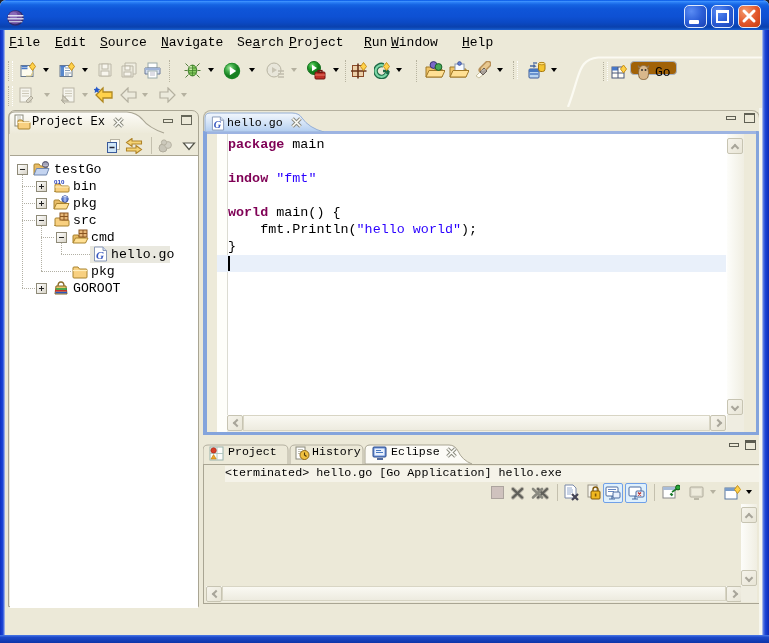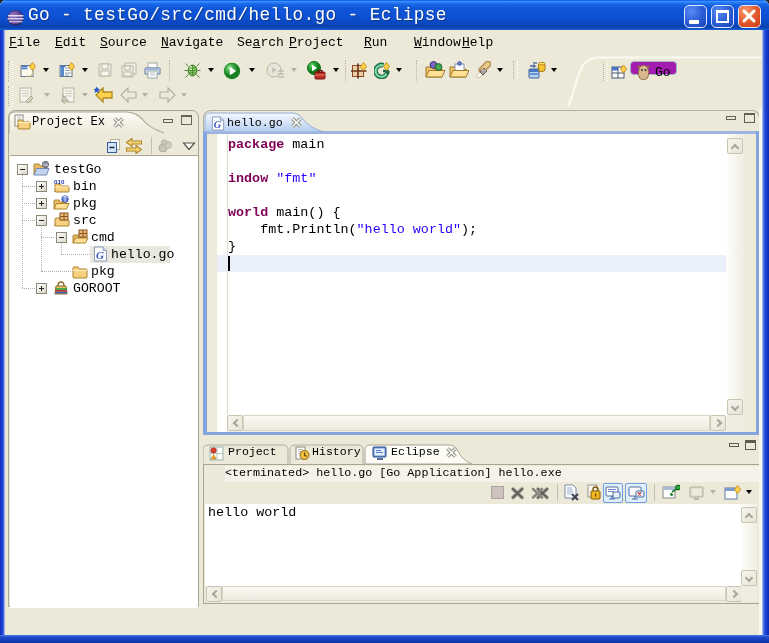--- a/index.html
+++ b/index.html
@@ -76,42 +76,41 @@
 
   <div id="titlebar" class="abs"></div>
   <svg id="title-ico" class="abs" viewBox="0 0 17 16">
     <ellipse cx="8.5" cy="8" rx="8.2" ry="7.8" fill="#2a2a6a"></ellipse>
     <ellipse cx="8" cy="7.5" rx="7.2" ry="6.8" fill="#6a4a9c"></ellipse>
     <ellipse cx="6.5" cy="5.5" rx="4" ry="3.4" fill="#8a6ab8"></ellipse>
     <rect x="1" y="5" width="15.4" height="1.5" fill="#e0e0f0"></rect>
     <rect x="0.6" y="8" width="16" height="1.5" fill="#d0d0e8"></rect>
     <rect x="2" y="11" width="13.4" height="1.3" fill="#c0c0dc"></rect>
   </svg>
-  <div id="title-text" class="abs">Go - testGo/src/cmd/hello.go - Eclipse</div>
   <div id="btn-min" class="abs winbtn">
       <div class="g"></div>
     </div>
   <div id="btn-max" class="abs winbtn">
       <div class="g"></div>
     </div>
   <div id="btn-close" class="abs winbtn">
     <svg style="position:absolute;left:2px;top:2px" width="16" height="16" viewBox="0 0 16 16">
       <path d="M3 3 L13 13 M13 3 L3 13" stroke="#fff" stroke-width="3" stroke-linecap="round"></path>
     </svg>
   </div>
 
   <div id="menubar" class="abs">
     <div class="mi" style="left:9px"><u>F</u>ile</div>
     <div class="mi" style="left:55px"><u>E</u>dit</div>
     <div class="mi" style="left:100px"><u>S</u>ource</div>
     <div class="mi" style="left:161px"><u>N</u>avigate</div>
     <div class="mi" style="left:237px">Se<u>a</u>rch</div>
     <div class="mi" style="left:289px"><u>P</u>roject</div>
     <div class="mi" style="left:364px"><u>R</u>un</div>
-    <div class="mi" style="left:414px"><u>W</u>indow</div>
+    <div class="mi" style="left:391px"><u>W</u>indow</div>
     <div class="mi" style="left:462px"><u>H</u>elp</div>
   </div>
 
   <div id="toolbar" class="abs">
     <div class="handle" style="left:8px;top:8px;height:20px"></div>
     <div class="handle" style="left:8px;top:33px;height:20px"></div>
     <div class="tsep" style="left:169px;top:7px;height:22px"></div>
     <div class="tsep" style="left:345px;top:7px;height:22px"></div>
 
     <svg class="abs" style="left:20px;top:9px" width="18" height="17" viewBox="0 0 18 17">
@@ -264,21 +263,21 @@
     <svg class="abs" style="left:560px;top:0px" width="209" height="54" viewBox="0 0 209 54">
       <path d="M209 4.5 L 38 4.5 C 24 6 21 14 17.5 25 C 14 36 12 44 8 54" fill="none" stroke="#fbfaf2" stroke-width="2.2"></path>
     </svg>
     <div class="handle" style="left:603px;top:9px;height:19px"></div>
     <svg class="abs" style="left:611px;top:11px" width="17" height="17" viewBox="0 0 17 17">
       <rect x="1" y="3" width="12" height="11" fill="#fffef8" stroke="#4a5878"></rect>
       <rect x="1" y="3" width="6" height="3.5" fill="#4878c8"></rect>
       <path d="M7 3 v11 M1 9 h12" stroke="#4a5878"></path>
       <path d="M12.5 1 L15.5 5 L12.5 9 L9.5 5 Z" fill="#ffd24a" stroke="#c89018"></path>
     </svg>
-    <div class="abs" style="left:630px;top:8px;width:47px;height:14px;background:#a21caf;border:1px solid #a8b2c2;border-radius:4px;box-sizing:border-box;">
+    <div class="abs" style="left:630px;top:8px;width:47px;height:14px;background:#a16207;border:1px solid #a8b2c2;border-radius:4px;box-sizing:border-box;">
       <svg style="position:absolute;left:5px;top:2px" width="15" height="17" viewBox="0 0 15 17">
         <path d="M4 3 C2 6 2 11 3.5 14 C5.5 16 9.5 16 11.5 14 C13 11 13 6 11 3 C9 1 6 1 4 3 Z" fill="#d8b88c" stroke="#8a6a40"></path>
         <path d="M4 3 l-2 -1.5 l0.5 2.5 M11 3 l2 -1.5 l-0.5 2.5" fill="#d8b88c" stroke="#8a6a40"></path>
         <circle cx="6" cy="6" r="1" fill="#333"></circle>
           <circle cx="9.5" cy="6" r="1" fill="#333"></circle>
       </svg>
       <div style="position:absolute;left:24px;top:3px;font-size:13px;color:#000;">Go</div>
     </div>
   </div>
 
@@ -567,23 +566,20 @@
           <path d="M6 14 h5" stroke="#b0ac9c" stroke-width="1.6"></path>
         </svg>
         <div class="dd dis" style="left:505px;top:8px"></div>
         <svg class="abs" style="left:519px;top:2px" width="19" height="18" viewBox="0 0 19 18">
           <rect x="1" y="4" width="12" height="11" fill="#fff" stroke="#5a78a0"></rect>
           <rect x="1" y="4" width="12" height="3" fill="#7a9cc8"></rect>
           <path d="M13.5 1.5 L16.5 5.5 L13.5 9.5 L10.5 5.5 Z" fill="#ffd24a" stroke="#c89018"></path>
         </svg>
         <div class="dd" style="left:541px;top:8px"></div>
       </div>
-      <div id="con-white">
-          <span style="position:absolute;left:3px;top:1px">hello world</span>
-        </div>
       <div id="con-sbv" class="sb-track-v" style="position:absolute;left:537px;top:39px;width:16px;height:82px;">
         <div class="sb-btn" style="left:0px;top:3px">
             <div class="chev up"></div>
           </div>
         <div class="sb-btn" style="left:0px;top:66px">
             <div class="chev down"></div>
           </div>
       </div>
       <div id="con-sbh" class="sb-track-h" style="position:absolute;left:2px;top:121px;width:535px;height:16px;">
         <div style="position:absolute;left:16px;top:0px;width:504px;height:15px;background:linear-gradient(180deg,#faf9f3,#edebdf);border:1px solid #d8d5c4;box-sizing:border-box;"></div>

